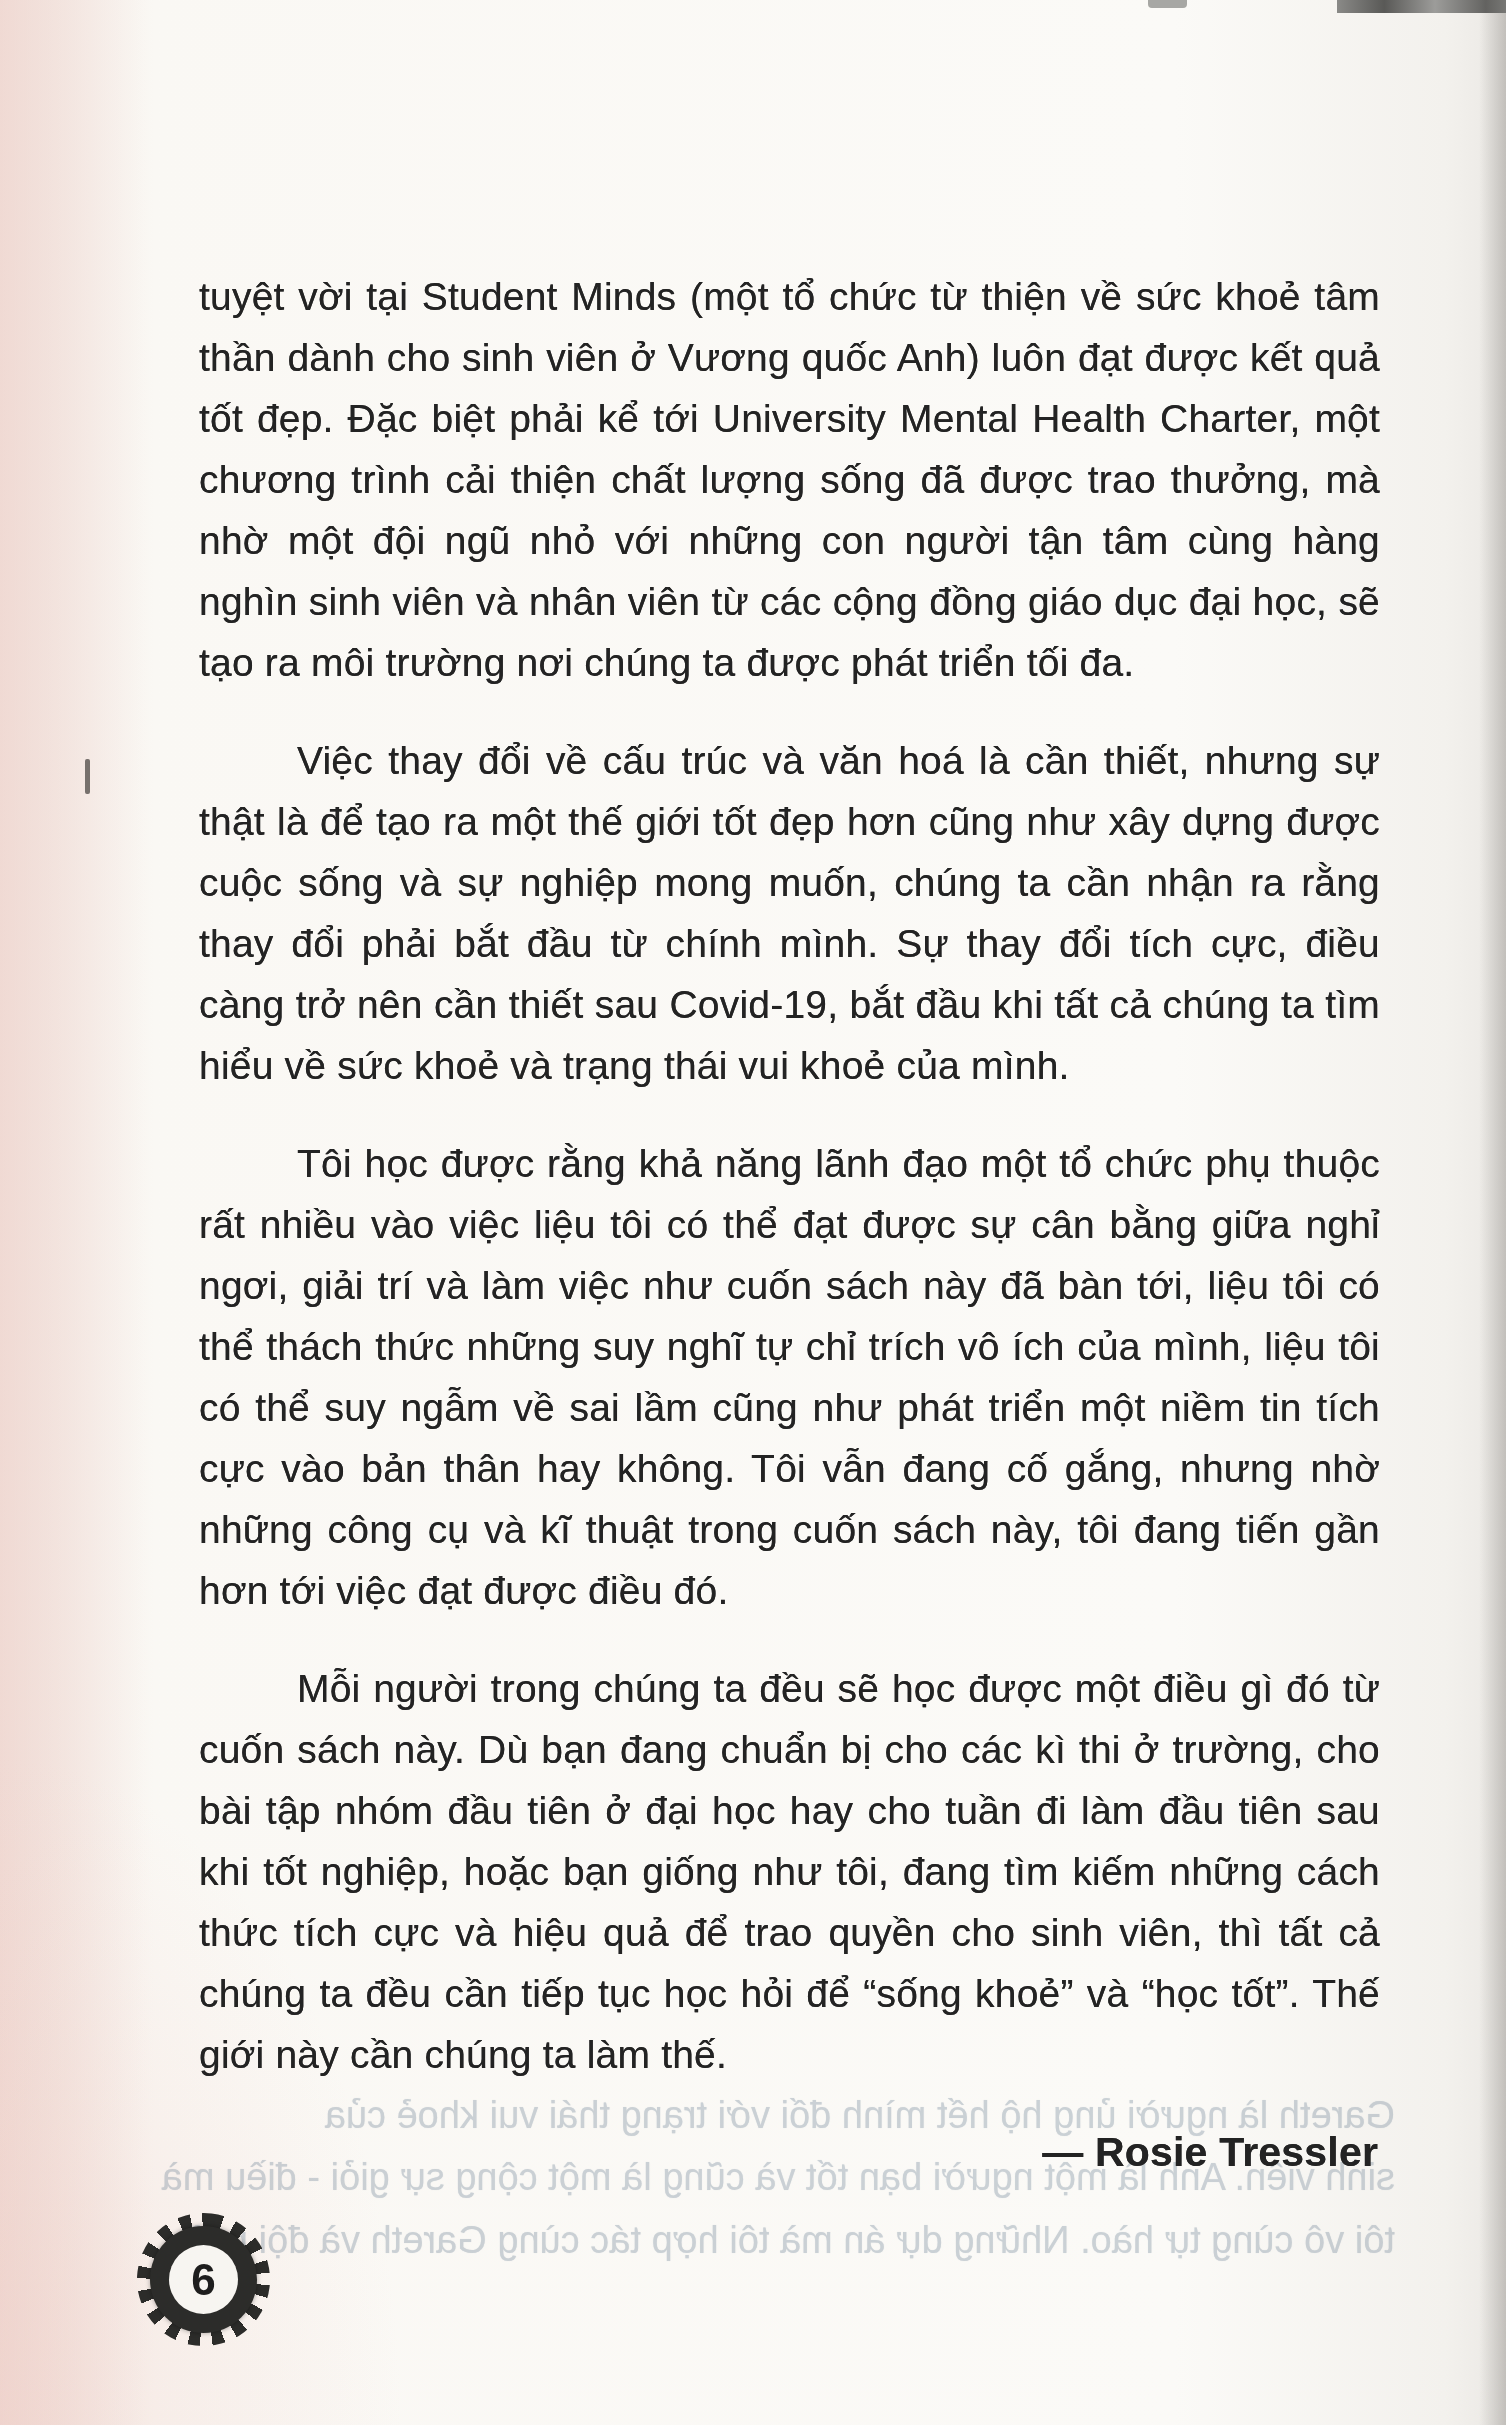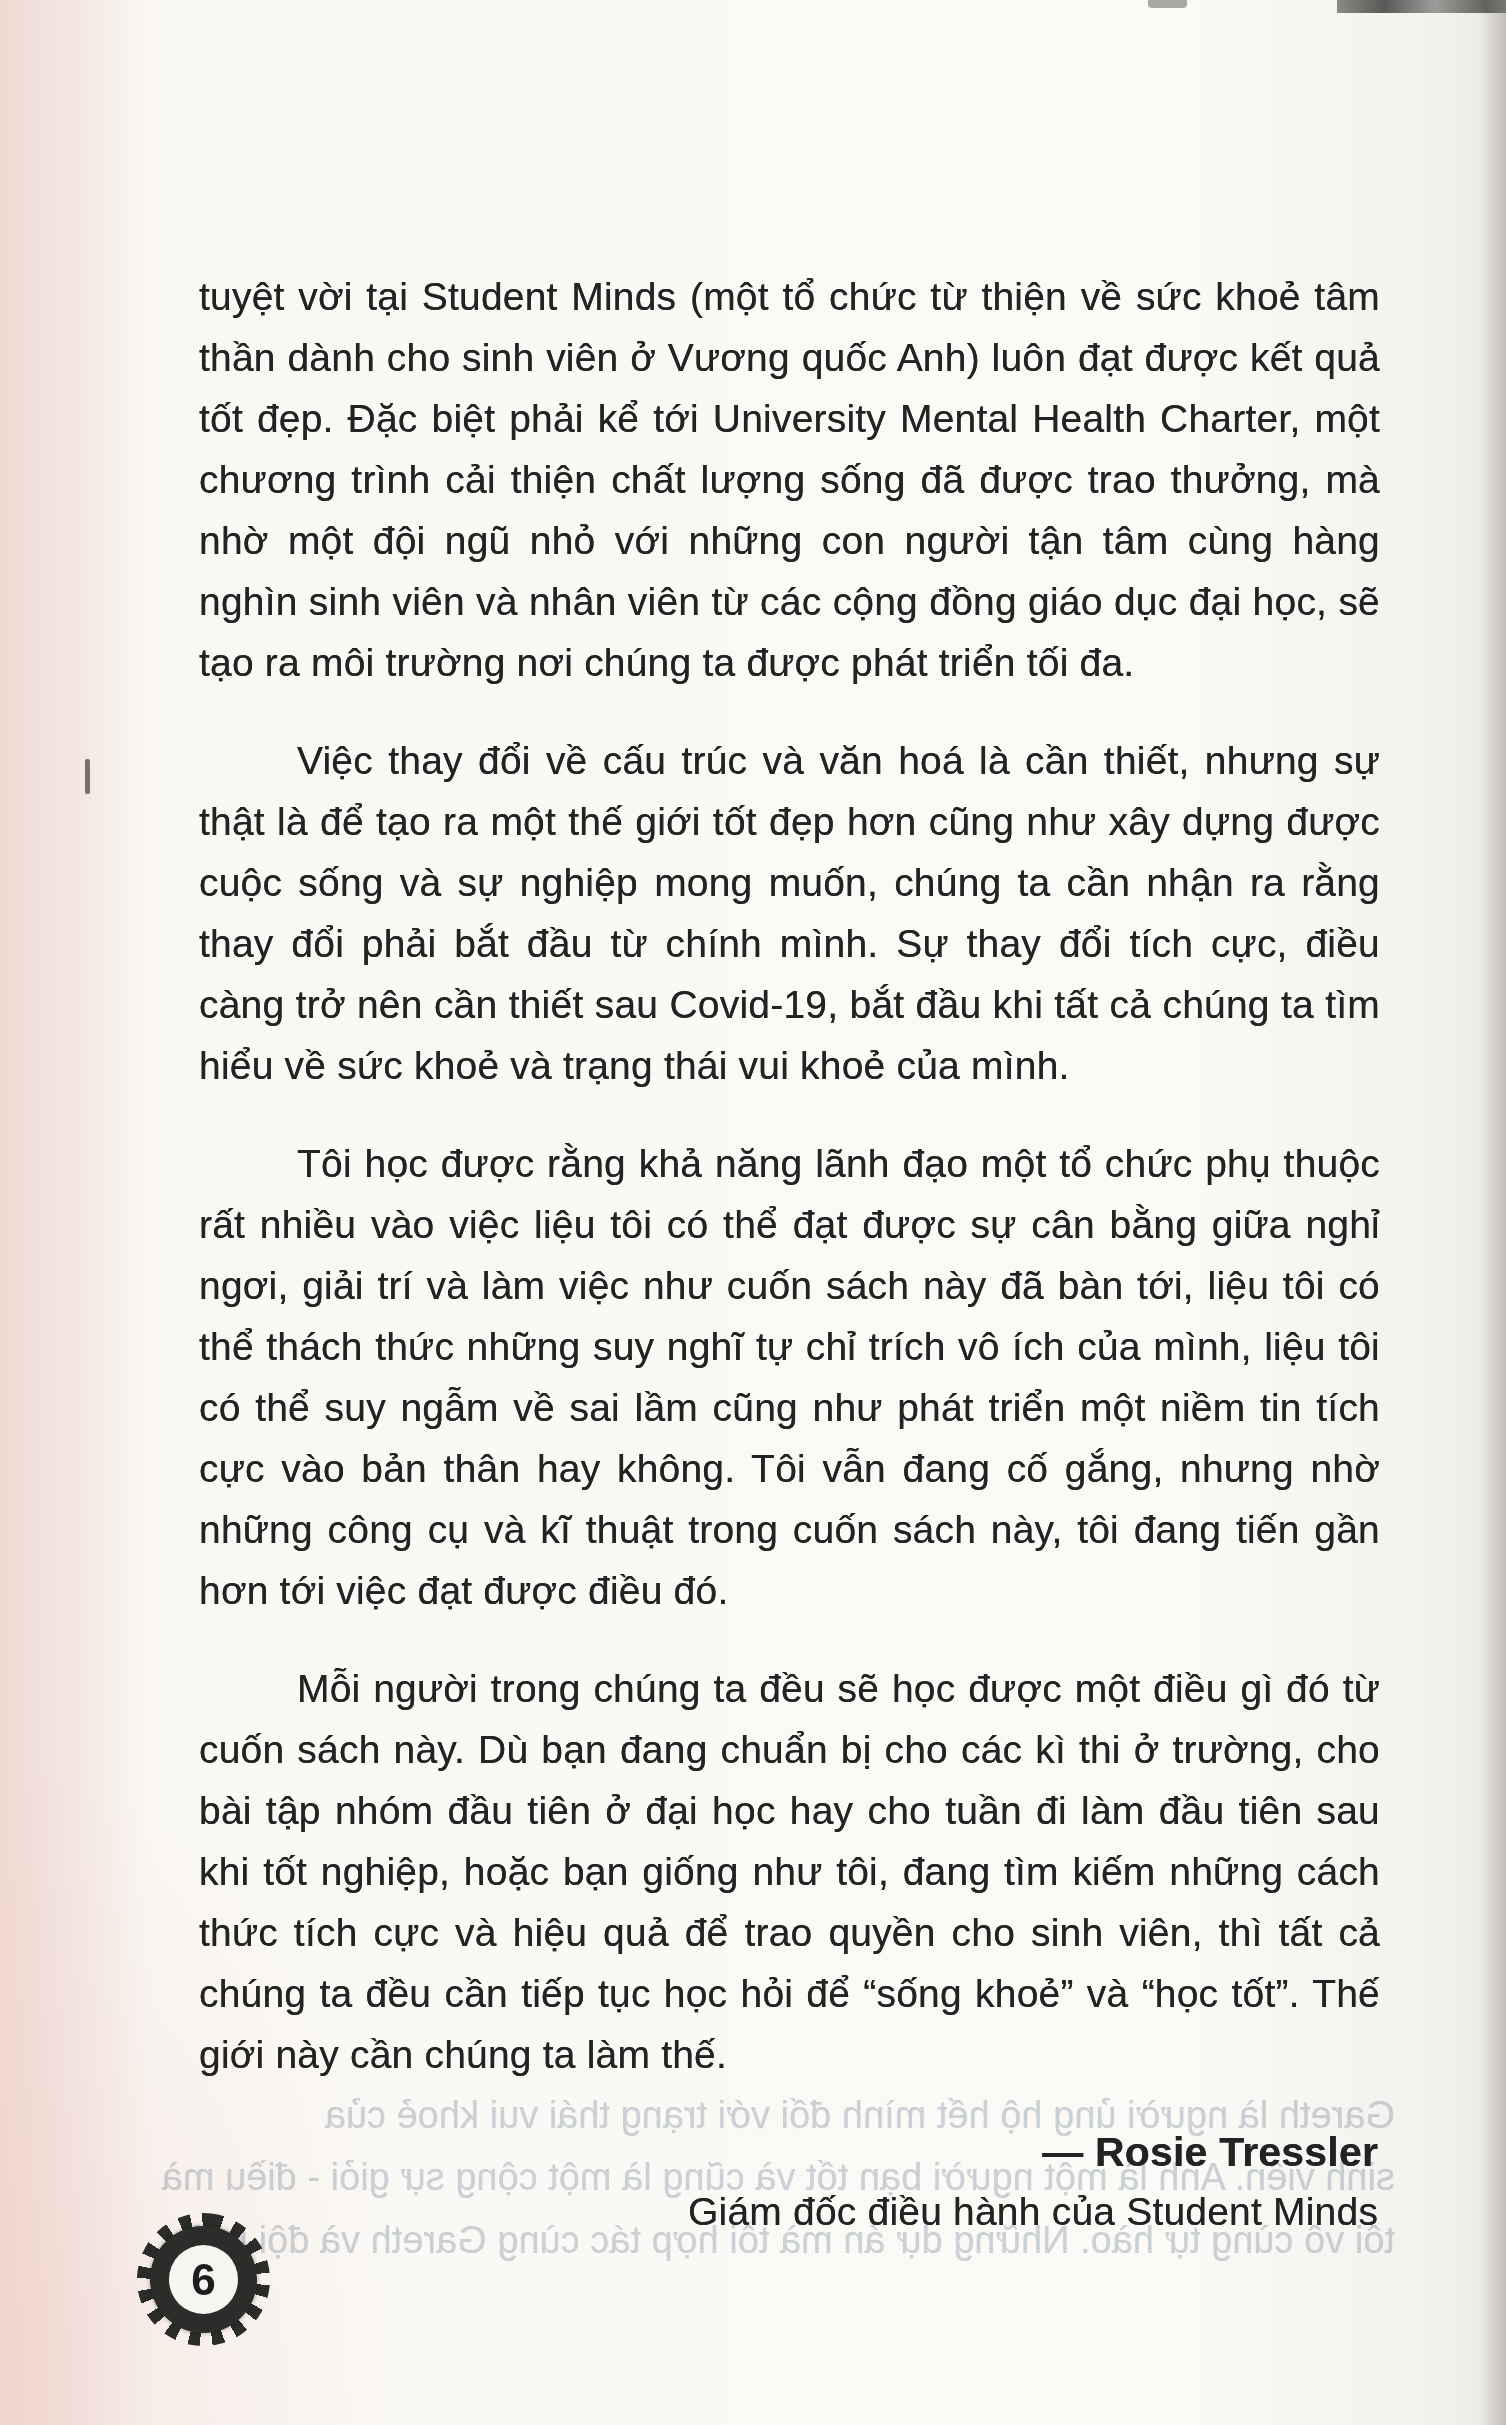--- a/index.html
+++ b/index.html
@@ -112,21 +112,20 @@
   <div class="bleed-line bleed-3">tôi vô cùng tự hào. Những dự án mà tôi hợp tác cùng Gareth và đội ngũ</div>
 
   <main class="text-block">
     <p class="para">tuyệt vời tại Student Minds (một tổ chức từ thiện về sức khoẻ tâm thần dành cho sinh viên ở Vương quốc Anh) luôn đạt được kết quả tốt đẹp. Đặc biệt phải kể tới University Mental Health Charter, một chương trình cải thiện chất lượng sống đã được trao thưởng, mà nhờ một đội ngũ nhỏ với những con người tận tâm cùng hàng nghìn sinh viên và nhân viên từ các cộng đồng giáo dục đại học, sẽ tạo ra môi trường nơi chúng ta được phát triển tối đa.</p>
     <p class="para indent">Việc thay đổi về cấu trúc và văn hoá là cần thiết, nhưng sự thật là để tạo ra một thế giới tốt đẹp hơn cũng như xây dựng được cuộc sống và sự nghiệp mong muốn, chúng ta cần nhận ra rằng thay đổi phải bắt đầu từ chính mình. Sự thay đổi tích cực, điều càng trở nên cần thiết sau Covid-19, bắt đầu khi tất cả chúng ta tìm hiểu về sức khoẻ và trạng thái vui khoẻ của mình.</p>
     <p class="para indent">Tôi học được rằng khả năng lãnh đạo một tổ chức phụ thuộc rất nhiều vào việc liệu tôi có thể đạt được sự cân bằng giữa nghỉ ngơi, giải trí và làm việc như cuốn sách này đã bàn tới, liệu tôi có thể thách thức những suy nghĩ tự chỉ trích vô ích của mình, liệu tôi có thể suy ngẫm về sai lầm cũng như phát triển một niềm tin tích cực vào bản thân hay không. Tôi vẫn đang cố gắng, nhưng nhờ những công cụ và kĩ thuật trong cuốn sách này, tôi đang tiến gần hơn tới việc đạt được điều đó.</p>
     <p class="para indent">Mỗi người trong chúng ta đều sẽ học được một điều gì đó từ cuốn sách này. Dù bạn đang chuẩn bị cho các kì thi ở trường, cho bài tập nhóm đầu tiên ở đại học hay cho tuần đi làm đầu tiên sau khi tốt nghiệp, hoặc bạn giống như tôi, đang tìm kiếm những cách thức tích cực và hiệu quả để trao quyền cho sinh viên, thì tất cả chúng ta đều cần tiếp tục học hỏi để “sống khoẻ” và “học tốt”. Thế giới này cần chúng ta làm thế.</p>
 
     <div class="signature">
       <div class="sig-name">— Rosie Tressler</div>
-      <div class="sig-title">Giám đốc điều hành của Student Minds</div>
     </div>
   </main>
 
   <div class="badge">
     <div class="spikes"></div>
     <div class="core"></div>
     <div class="hole">
       <span class="num">6</span>
     </div>
   </div>

